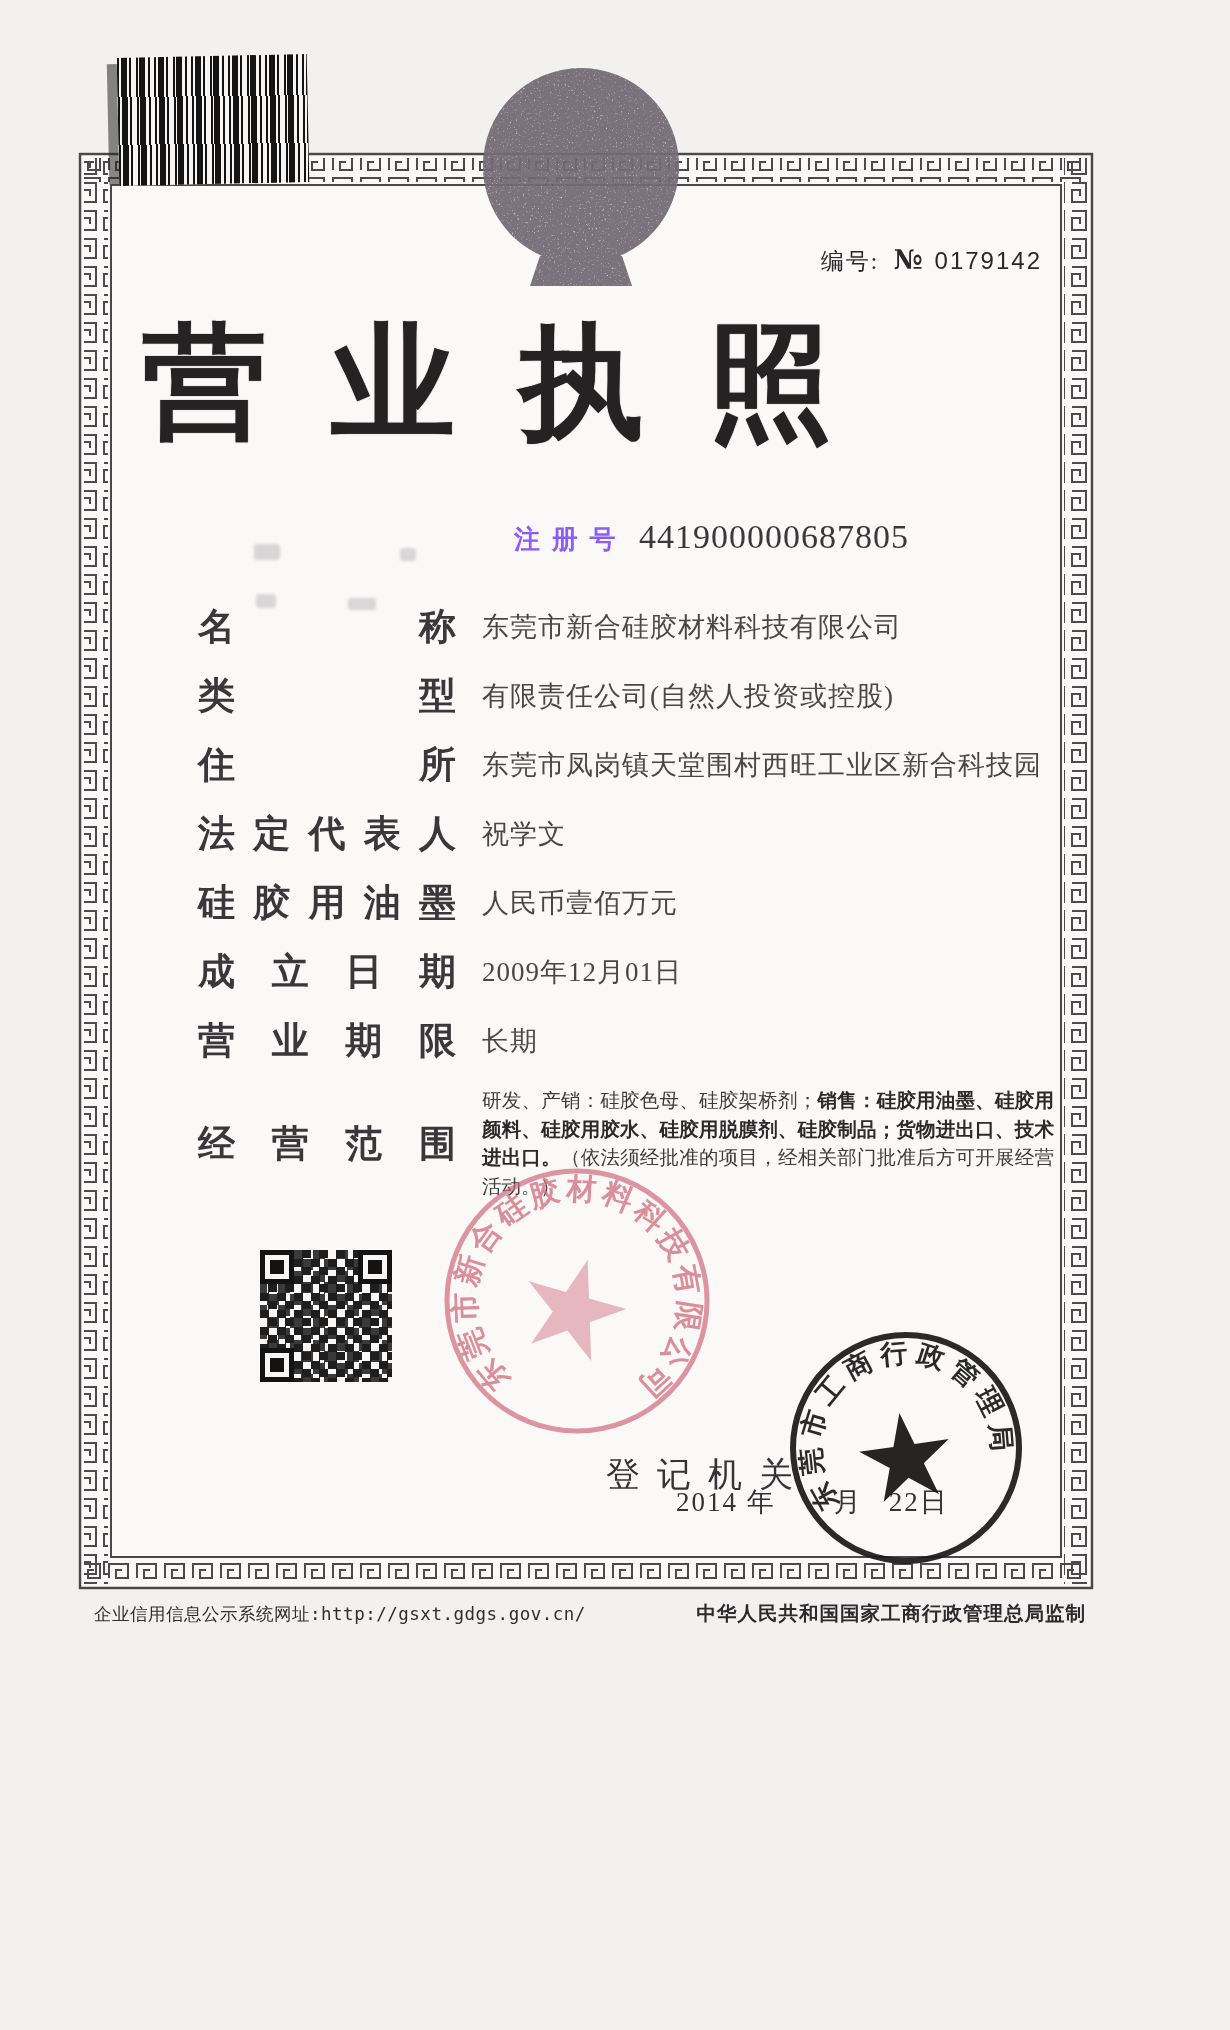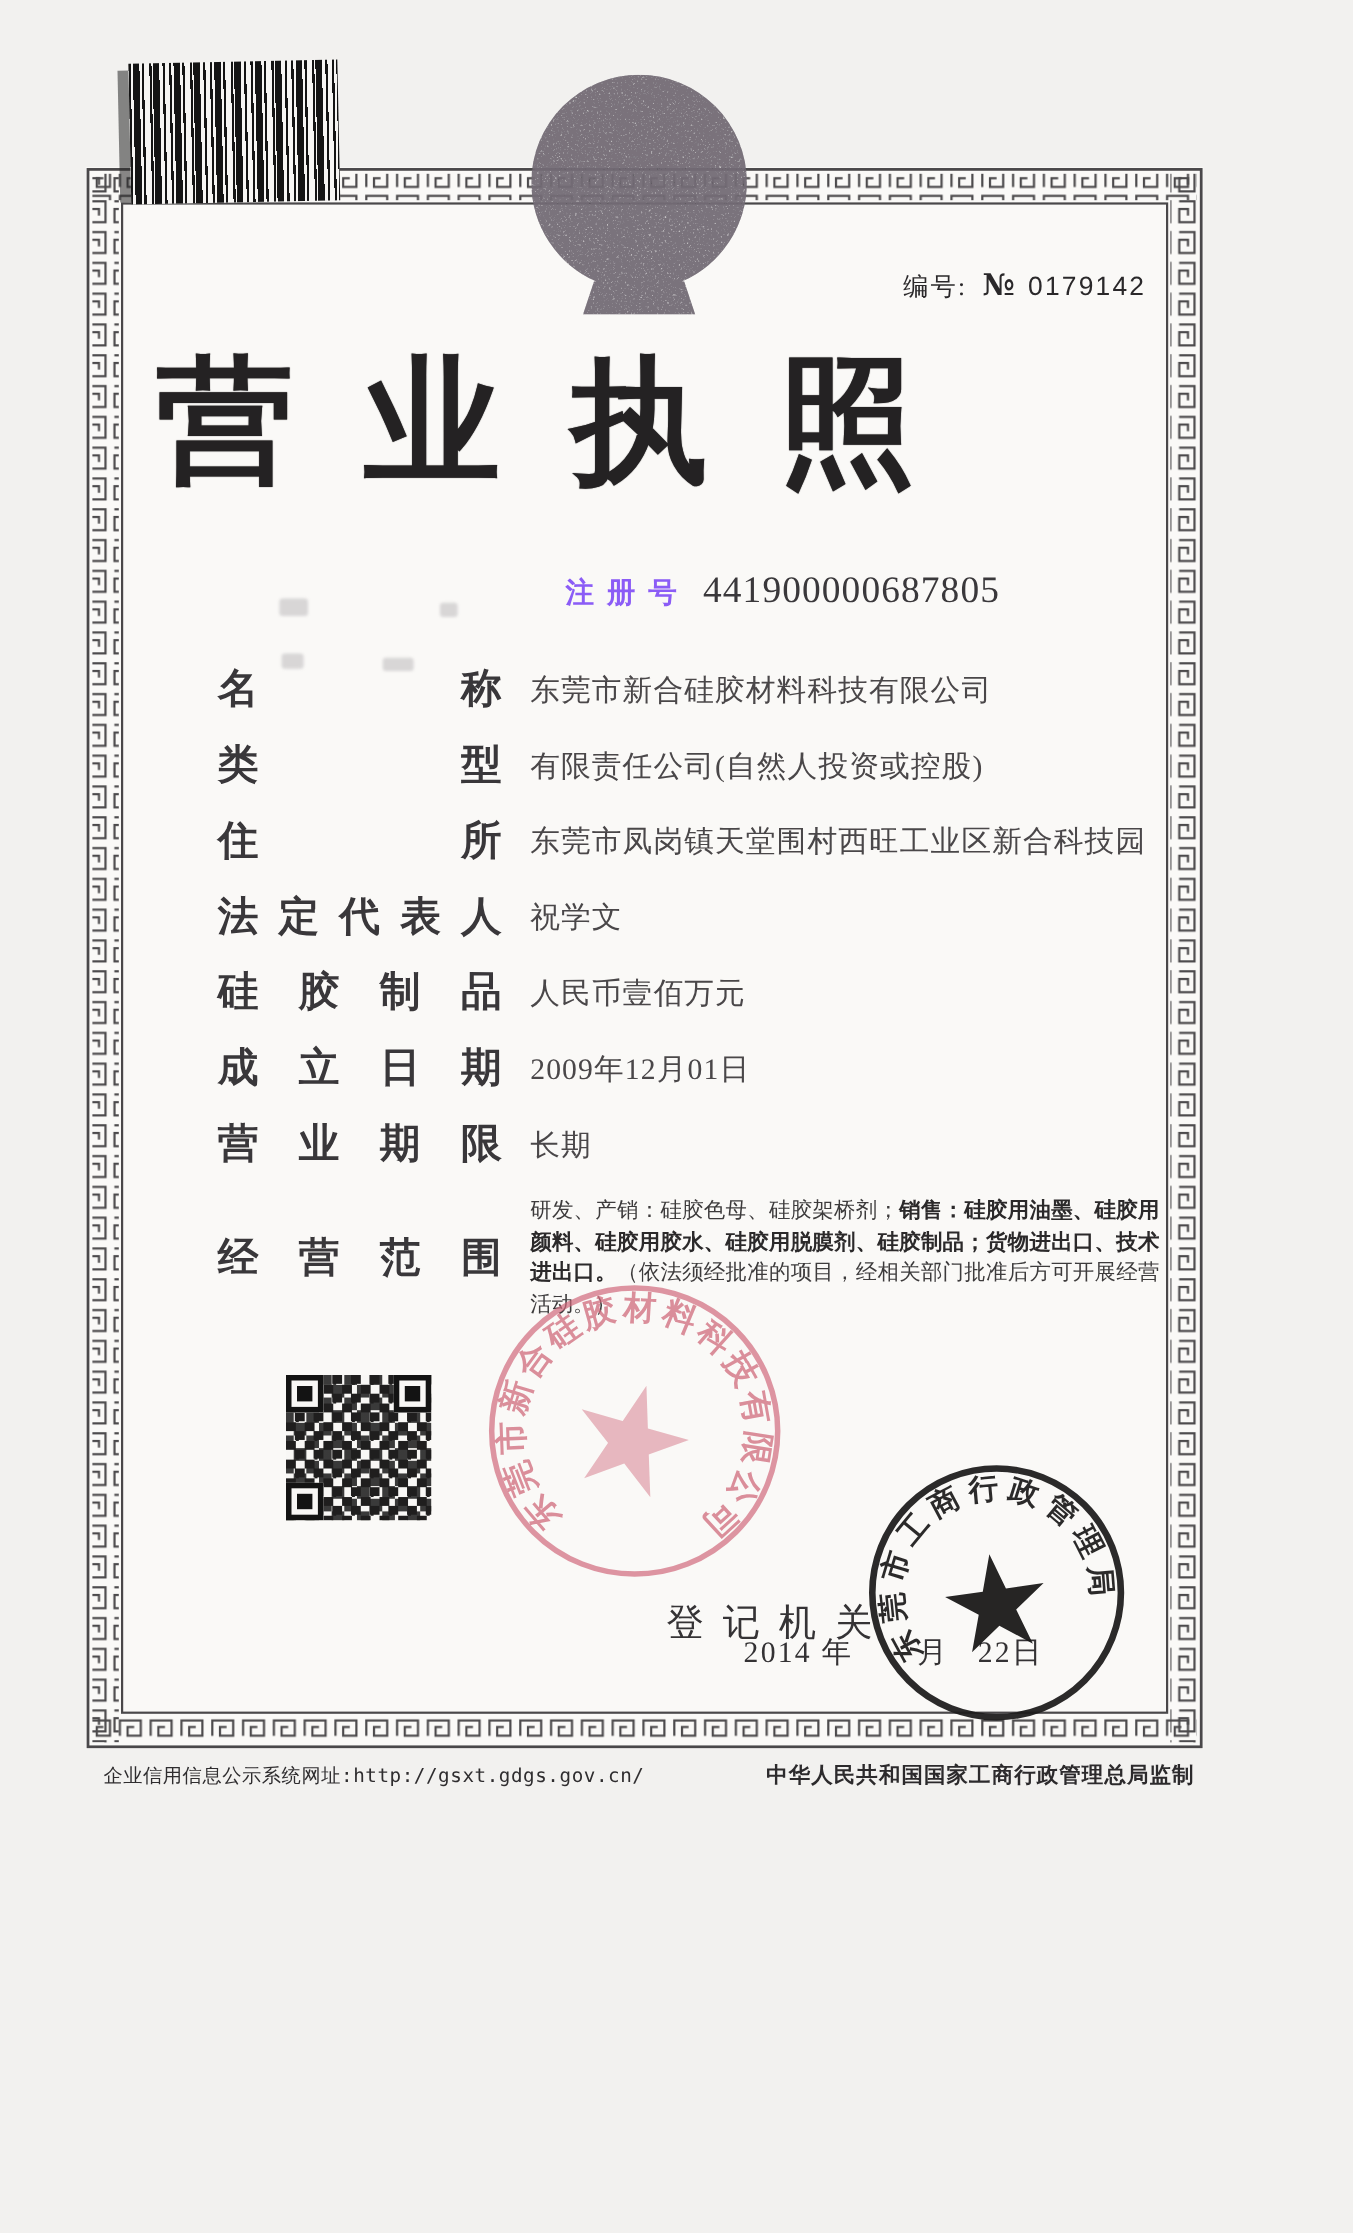--- a/index.html
+++ b/index.html
@@ -189,21 +189,21 @@
       </div>
       <div class="frow">
         <div class="flabel">住所</div>
         <div class="fvalue">东莞市凤岗镇天堂围村西旺工业区新合科技园</div>
       </div>
       <div class="frow">
         <div class="flabel">法定代表人</div>
         <div class="fvalue">祝学文</div>
       </div>
       <div class="frow">
-        <div class="flabel">硅胶制品</div>
+        <div class="flabel">硅胶用油墨</div>
         <div class="fvalue">人民币壹佰万元</div>
       </div>
       <div class="frow">
         <div class="flabel">成立日期</div>
         <div class="fvalue">2009年12月01日</div>
       </div>
       <div class="frow">
         <div class="flabel">营业期限</div>
         <div class="fvalue">长期</div>
       </div>

